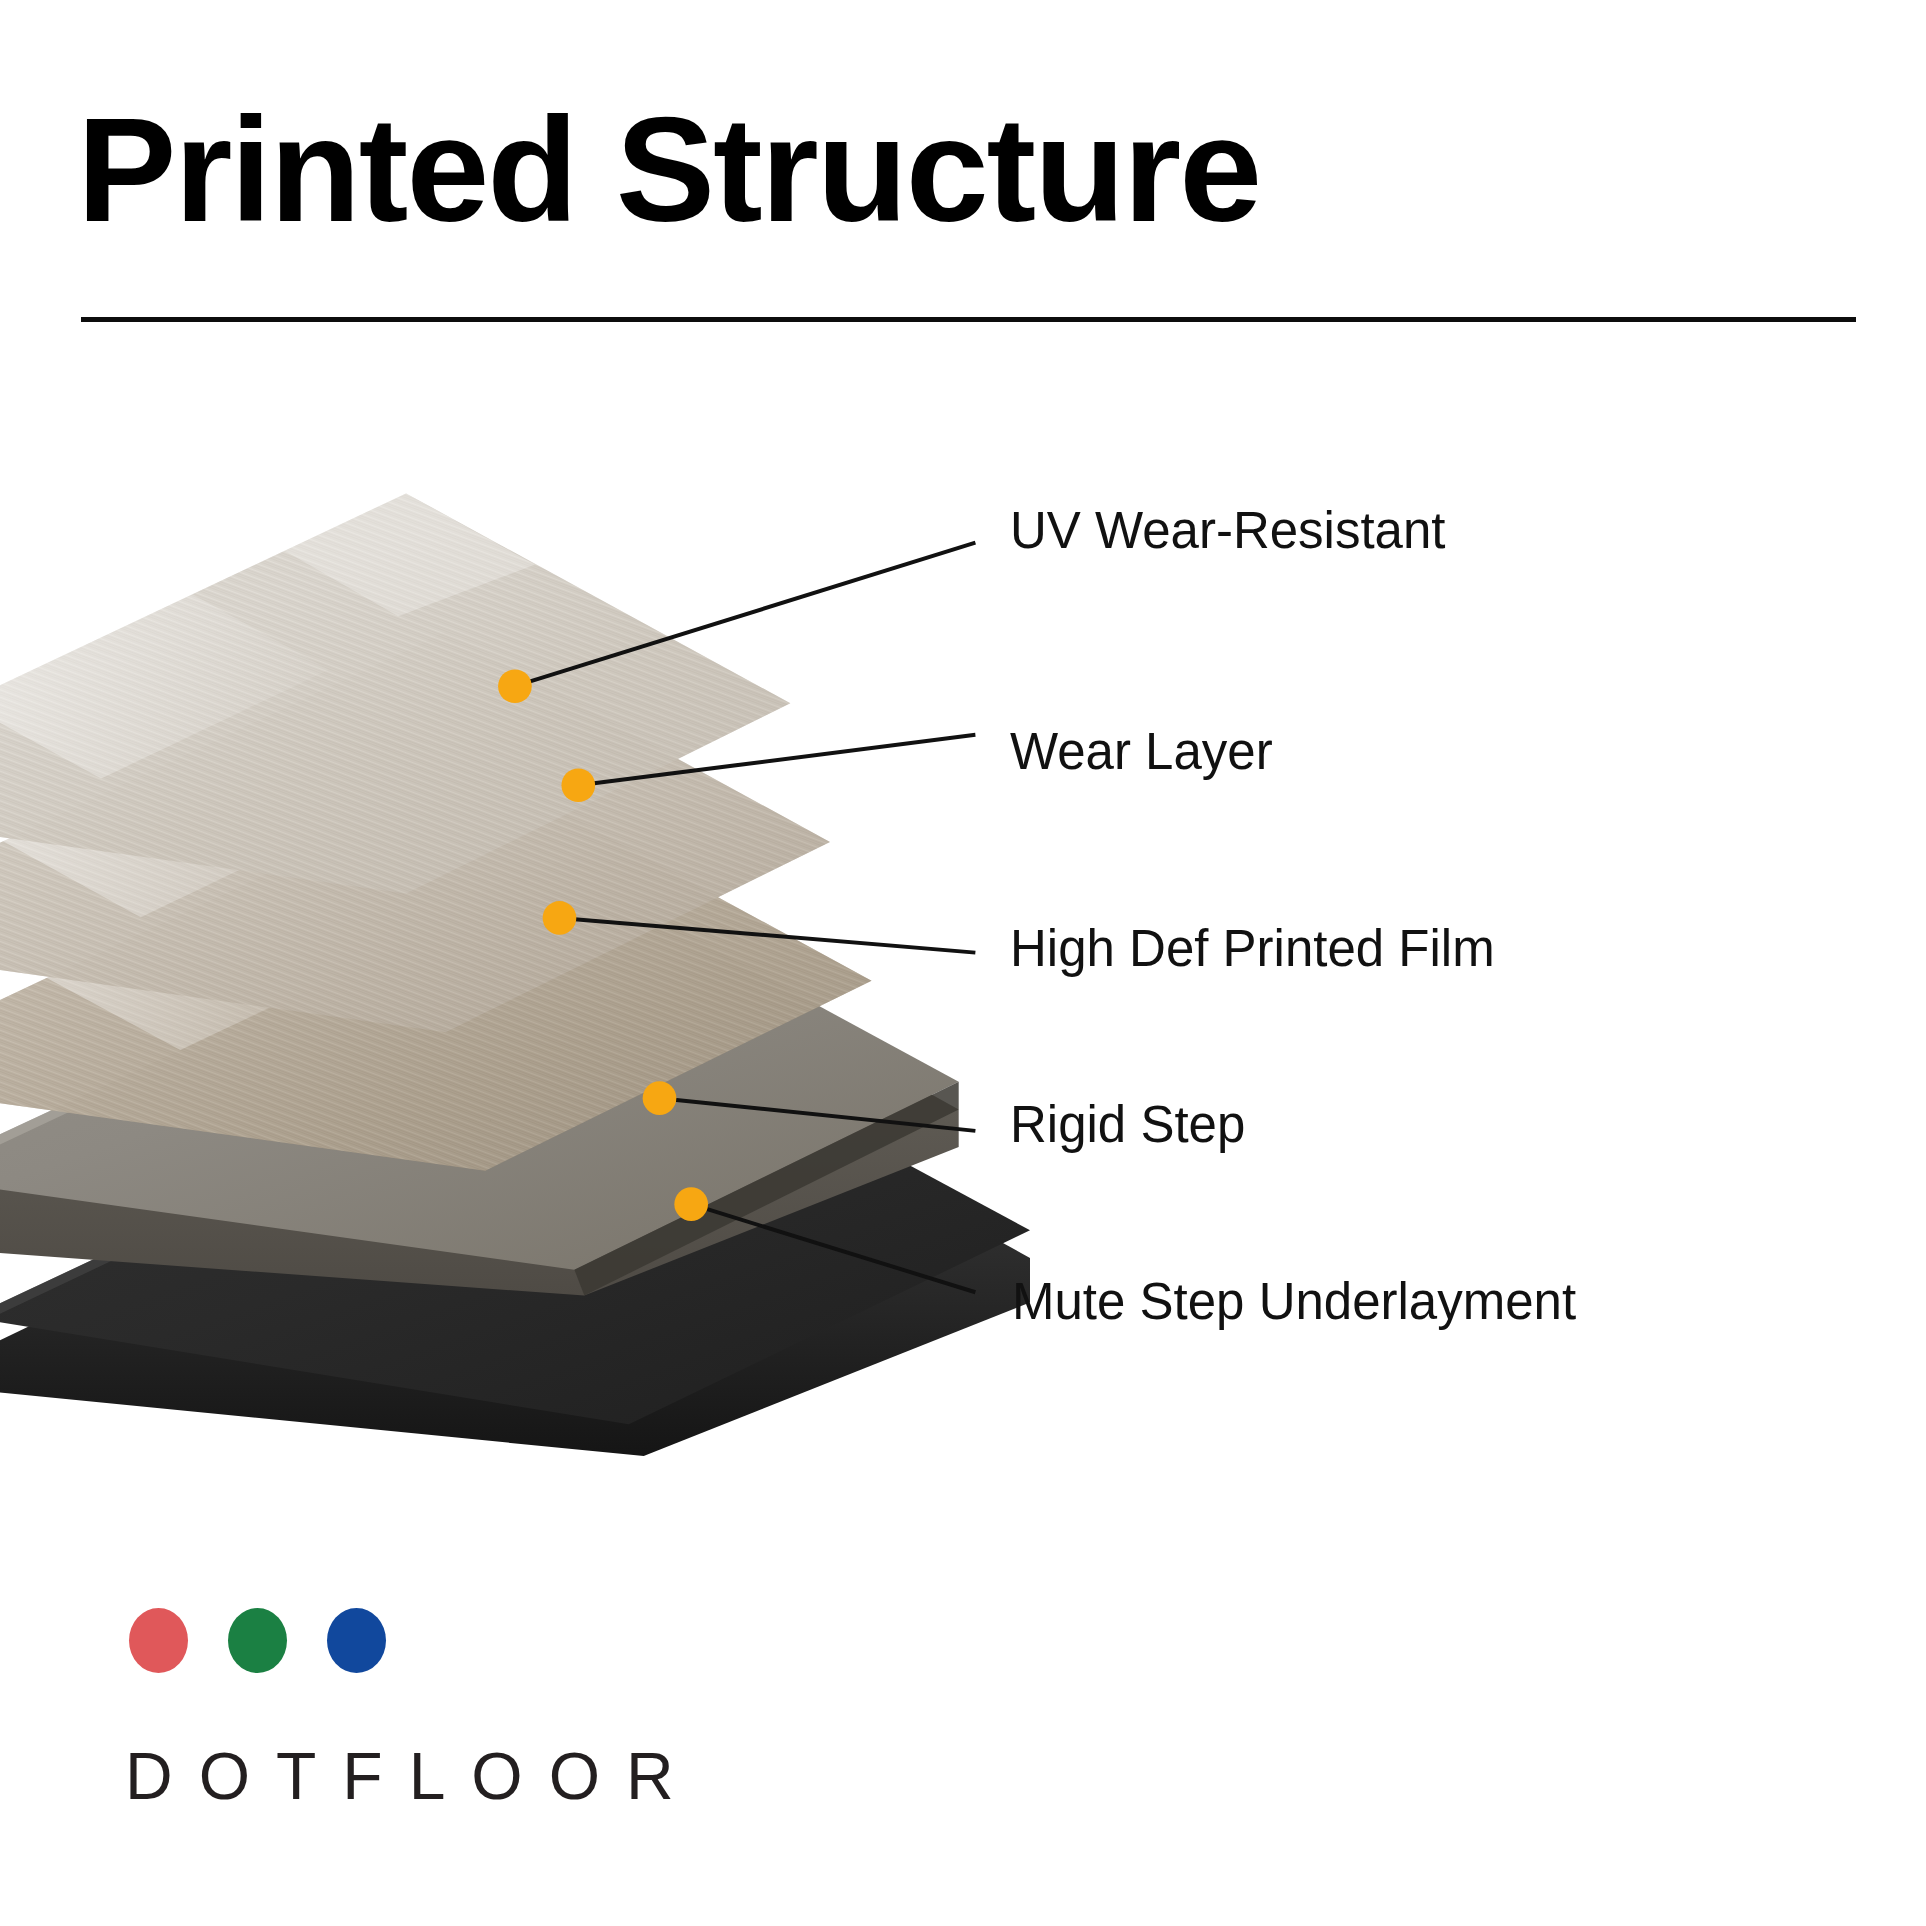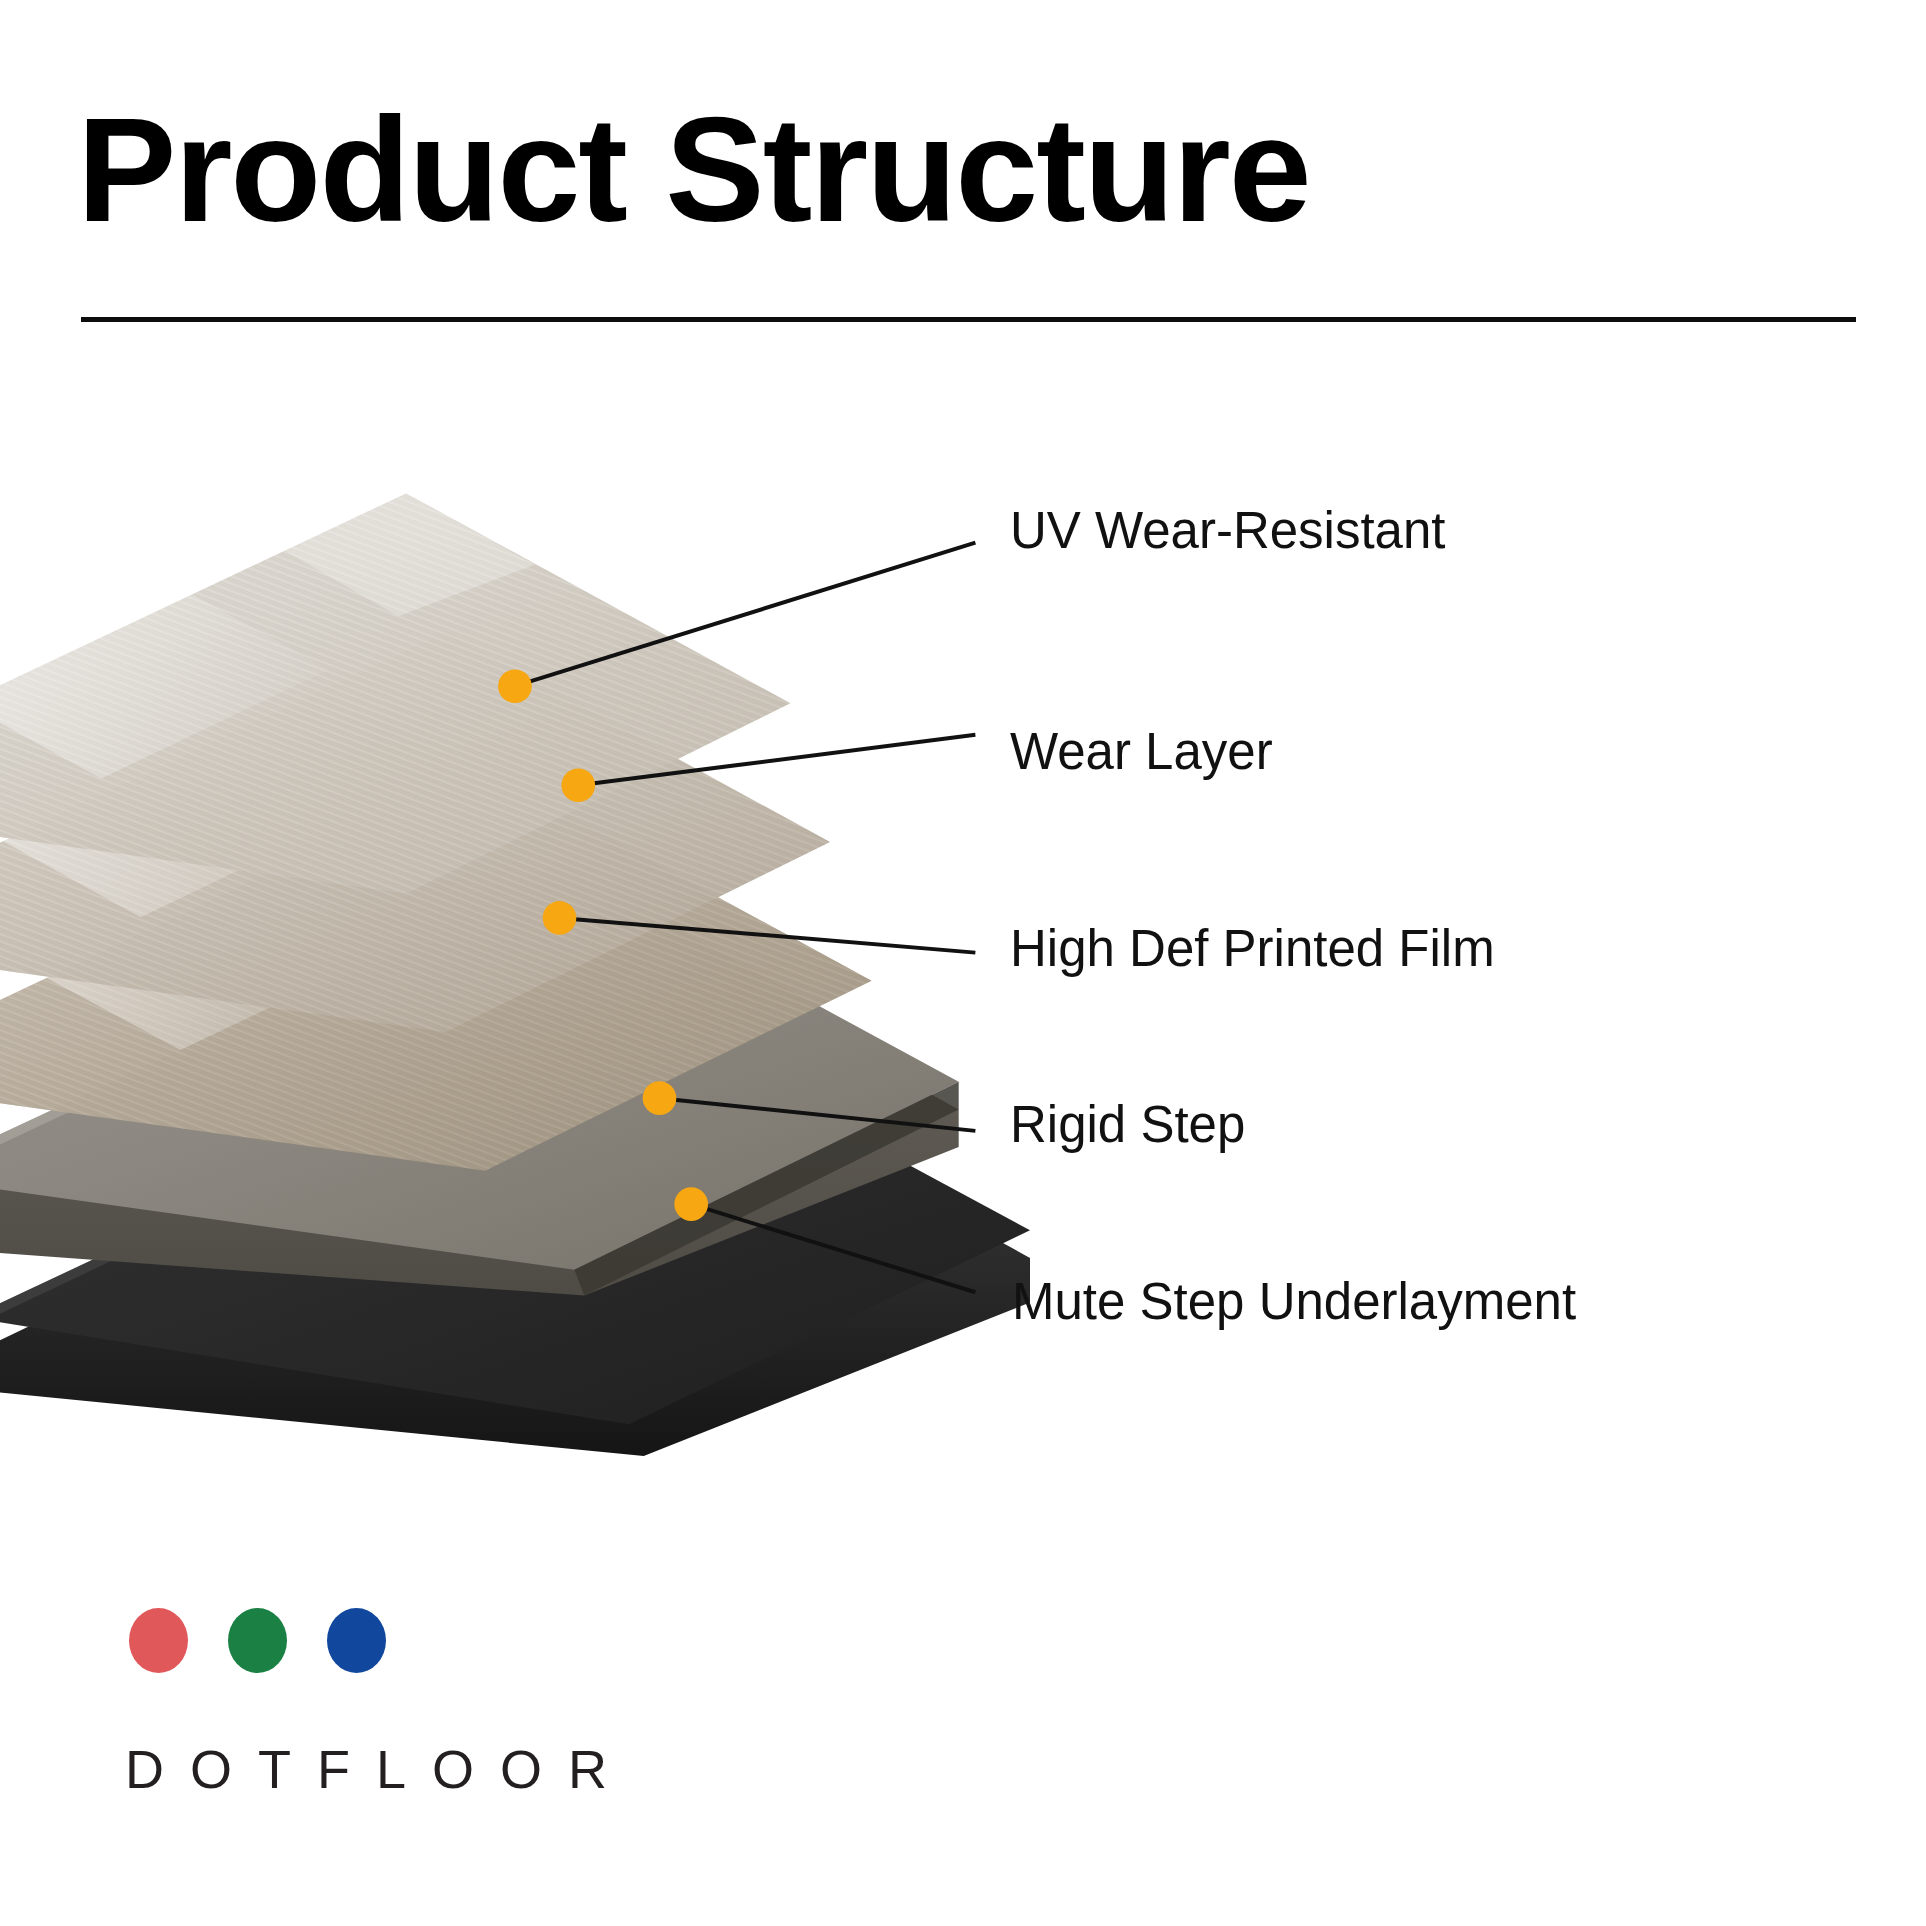--- a/index.html
+++ b/index.html
@@ -56,33 +56,33 @@
     width:1927px;height:1927px;
     pointer-events:none;
   }
 
   
   .logo{position:absolute;left:125px;top:1608px;}
   .dots{display:flex;gap:40px;margin-left:4px;}
   .dot{width:59px;height:65px;border-radius:50%;}
   .wordmark{
     margin-top:65px;
-    font-size:54px;
+    font-size:66px;
     letter-spacing:26px;
     color:#231f20;
     font-weight:400;
     white-space:nowrap;
   }
 </style>
 </head>
 <body>
 
 <div class="page">
 
-  <div class="title">Product Structure</div>
+  <div class="title">Printed Structure</div>
   <div class="rule"></div>
 
   <div class="stage">
     <svg viewBox="0 0 1250 1140" preserveAspectRatio="none" aria-hidden="true">
       <defs>
 
         <pattern id="grain" width="1250" height="7" patternUnits="userSpaceOnUse" patternTransform="rotate(20.5)">
           <rect width="1250" height="7" fill="#cdc7be"></rect>
           <rect width="1250" height="1" y="0" fill="#b8b0a4" opacity="0.75"></rect>
           <rect width="1250" height="1" y="3" fill="#e7e3dc" opacity="0.85"></rect>

